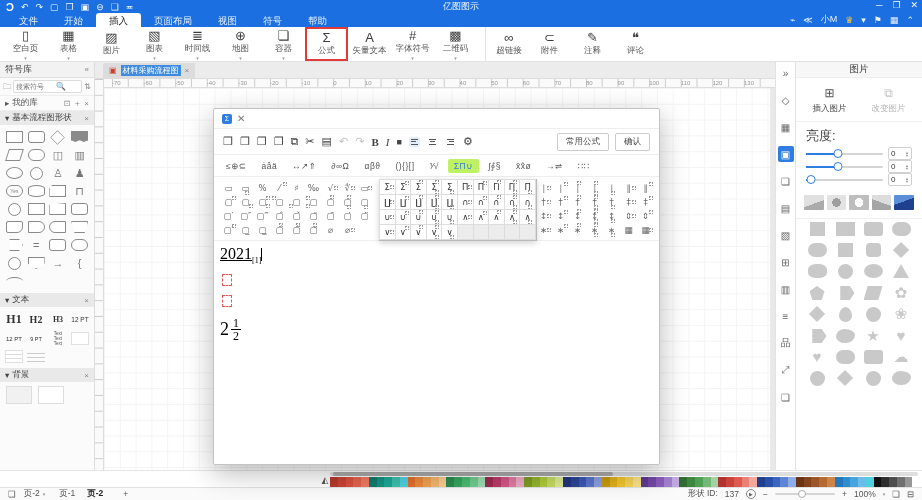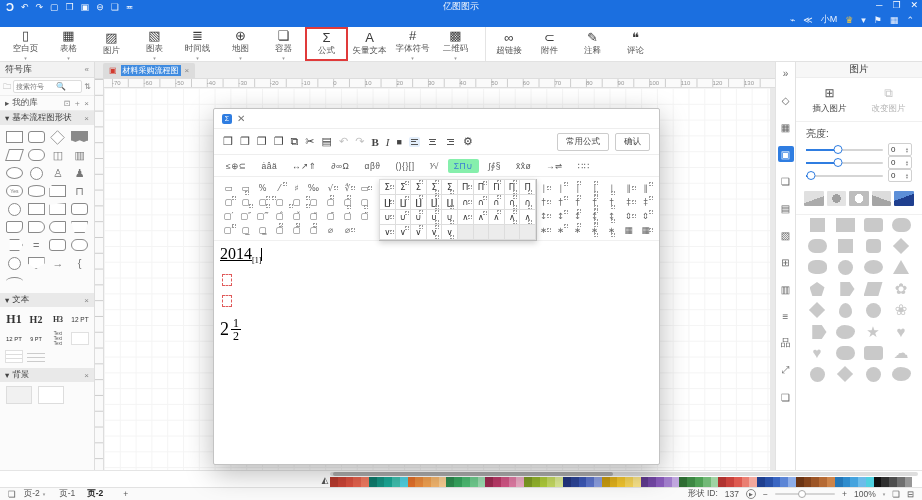--- a/index.html
+++ b/index.html
@@ -104,21 +104,21 @@
 .fxi.sq{font-size:9px}
 .alico{width:11px;display:flex;flex-direction:column;gap:1.5px;padding:2px;cursor:pointer}
 .alico b{display:block;height:1px;background:#555}
 .alico.sel{background:#e3eefb;border-radius:2px}
 .alico .w1{width:100%}.alico .w2{width:70%}
 .alico.c b{margin:0 auto}.alico.r b{margin-left:auto}
 #fx-btns{margin-left:auto;display:flex;gap:6px}
 .fxbtn{border:1px solid #ccc;background:#fff;border-radius:2px;font-size:8.5px;color:#444;padding:2px 8px;cursor:pointer;font-family:"Liberation Sans",sans-serif}
 #fx-cats{height:22px;display:flex;align-items:center;gap:3px;padding:0 6px;border-bottom:1px solid #eee}
 .cat{padding:2px 6px;font-size:8.5px;color:#555;border-radius:2px;cursor:pointer;white-space:nowrap;letter-spacing:.5px}
-.cat.sel{background:#86efac;color:#3a7bd5}
+.cat.sel{background:#bef264;color:#3a7bd5}
 #fx-palette{position:relative;height:64px;border-bottom:1px solid #f0f0f0}
 .palgrp{position:absolute;top:4px;display:grid;gap:0}
 #pal-left{left:6px;grid-template-columns:repeat(9,17px);grid-auto-rows:14px}
 #pal-right{right:5px;grid-template-columns:repeat(7,17px);grid-auto-rows:14px}
 #pal-mid{left:165px;grid-template-columns:repeat(10,15.6px);grid-auto-rows:15px;border:1px solid #b9b9b9;background:#fff;box-shadow:0 2px 6px rgba(0,0,0,.18);top:2px;z-index:2}
 .pcell{position:relative;display:flex;align-items:center;justify-content:center;font-size:8.5px;color:#666;font-family:"DejaVu Sans",sans-serif}
 #pal-mid .pcell{border:1px solid #ddd;margin:-1px 0 0 -1px;color:#333}
 #pal-mid .pcell.empty{background:#ececec}
 .ph{position:absolute;width:4px;height:4px;border:1px dotted #999}
 .ph-r{right:1px;top:5px}.ph-tr{right:1px;top:1px}.ph-br{right:1px;bottom:1px}
@@ -140,21 +140,21 @@
 #rstrip{position:absolute;left:775px;top:62px;width:20px;height:408px;background:#fff;border-left:1px solid #e2e2e2;display:flex;flex-direction:column;align-items:center;padding-top:3px;gap:0}
 .rsi{width:16px;height:16px;margin-bottom:11px;display:flex;align-items:center;justify-content:center;font-size:10px;color:#666;cursor:pointer;border-radius:2px}
 .rsi.sel{background:#2f7de1;color:#fff}
 
 #rpanel{position:absolute;left:795px;top:62px;width:127px;height:408px;background:#fff;border-left:1px solid #e2e2e2;overflow:hidden}
 #rp-head{height:16px;background:#f7f7f7;border-bottom:1px solid #eee;display:flex;align-items:center;justify-content:center;font-size:9.5px;color:#333}
 #rp-btns{display:flex;justify-content:space-around;padding:8px 4px 6px;border-bottom:1px solid #f0f0f0}
 .rpbtn{display:flex;flex-direction:column;align-items:center;gap:3px;font-size:8.5px;color:#444;cursor:pointer}
 .rpbtn .bic{font-size:12px;color:#555}
 .rpbtn.dis{color:#b5b5b5}.rpbtn.dis .bic{color:#c5c5c5}
-.sl-label{font-size:10px;color:#444;padding:5px 10px 2px}
+.sl-label{font-size:13px;color:#444;padding:5px 10px 2px}
 .sl-row{display:flex;align-items:center;gap:5px;padding:0 10px}
 .sl-track{position:relative;flex:1;height:2px;background:#d5d5d5;border-radius:1px}
 .sl-fill{position:absolute;left:0;top:0;height:2px;background:#2f7de1}
 .sl-knob{position:absolute;top:-3.5px;width:9px;height:9px;border-radius:50%;background:#fff;border:1.5px solid #2f7de1;transform:translateX(-50%)}
 .sl-val{width:24px;height:13px;border:1px solid #d0d0d0;border-radius:2px;display:flex;align-items:center;justify-content:space-between;padding:0 2px;font-size:8px;color:#333}
 .sl-val .ud{display:flex;flex-direction:column;font-size:4px;color:#999;line-height:3px}
 #rp-thumbs{display:flex;gap:3px;padding:9px 8px 8px;border-bottom:1px solid #f0f0f0}
 .thumb{width:20px;height:15px;background:#cfcfcf;border-radius:1px;cursor:pointer}
 .th1{background:linear-gradient(160deg,#e0e0e0 55%,#ababab 55%)}
 .th2{background:radial-gradient(circle at 50% 50%,#9f9f9f 35%,#e3e3e3 36%)}
@@ -215,20 +215,29 @@
     </div>
   <div id="win-title">亿图图示</div>
   <div id="winctl">
       <span>─</span>
       <span>❐</span>
       <span>✕</span>
     </div>
 </div>
 
 <div id="menubar">
+  <div id="menu-tabs">
+      <span class="mtab">文件</span>
+      <span class="mtab">开始</span>
+      <span class="mtab active">插入</span>
+      <span class="mtab">页面布局</span>
+      <span class="mtab">视图</span>
+      <span class="mtab">符号</span>
+      <span class="mtab">帮助</span>
+    </div>
   <div id="menu-right">
       <span>⌁</span>
       <span>≪</span>
       <span>小M</span>
       <span class="crown">♛</span>
       <span>▾</span>
       <span>⚑</span>
       <span>▦</span>
       <span>⌃</span>
     </div>
@@ -939,21 +948,21 @@
           <span>▦</span>
         </div>
         <div class="pcell">
           <span>▦</span>
           <span class="ph ph-r"></span>
         </div>
       </div>
   </div>
   <div id="fx-content">
     <div>
-      <span id="f-line1">2014</span><span id="f-sub1">[1]</span><span class="caret"></span>
+      <span id="f-line1">2021</span><span id="f-sub1">[1]</span><span class="caret"></span>
     </div>
     <div class="redbox"></div>
     <div class="redbox"></div>
     <div id="f-line3">
       <span id="f-int">2</span>
       <span class="frac">
         <span class="num">1</span>
         <span class="den">2</span>
       </span>
     </div>

